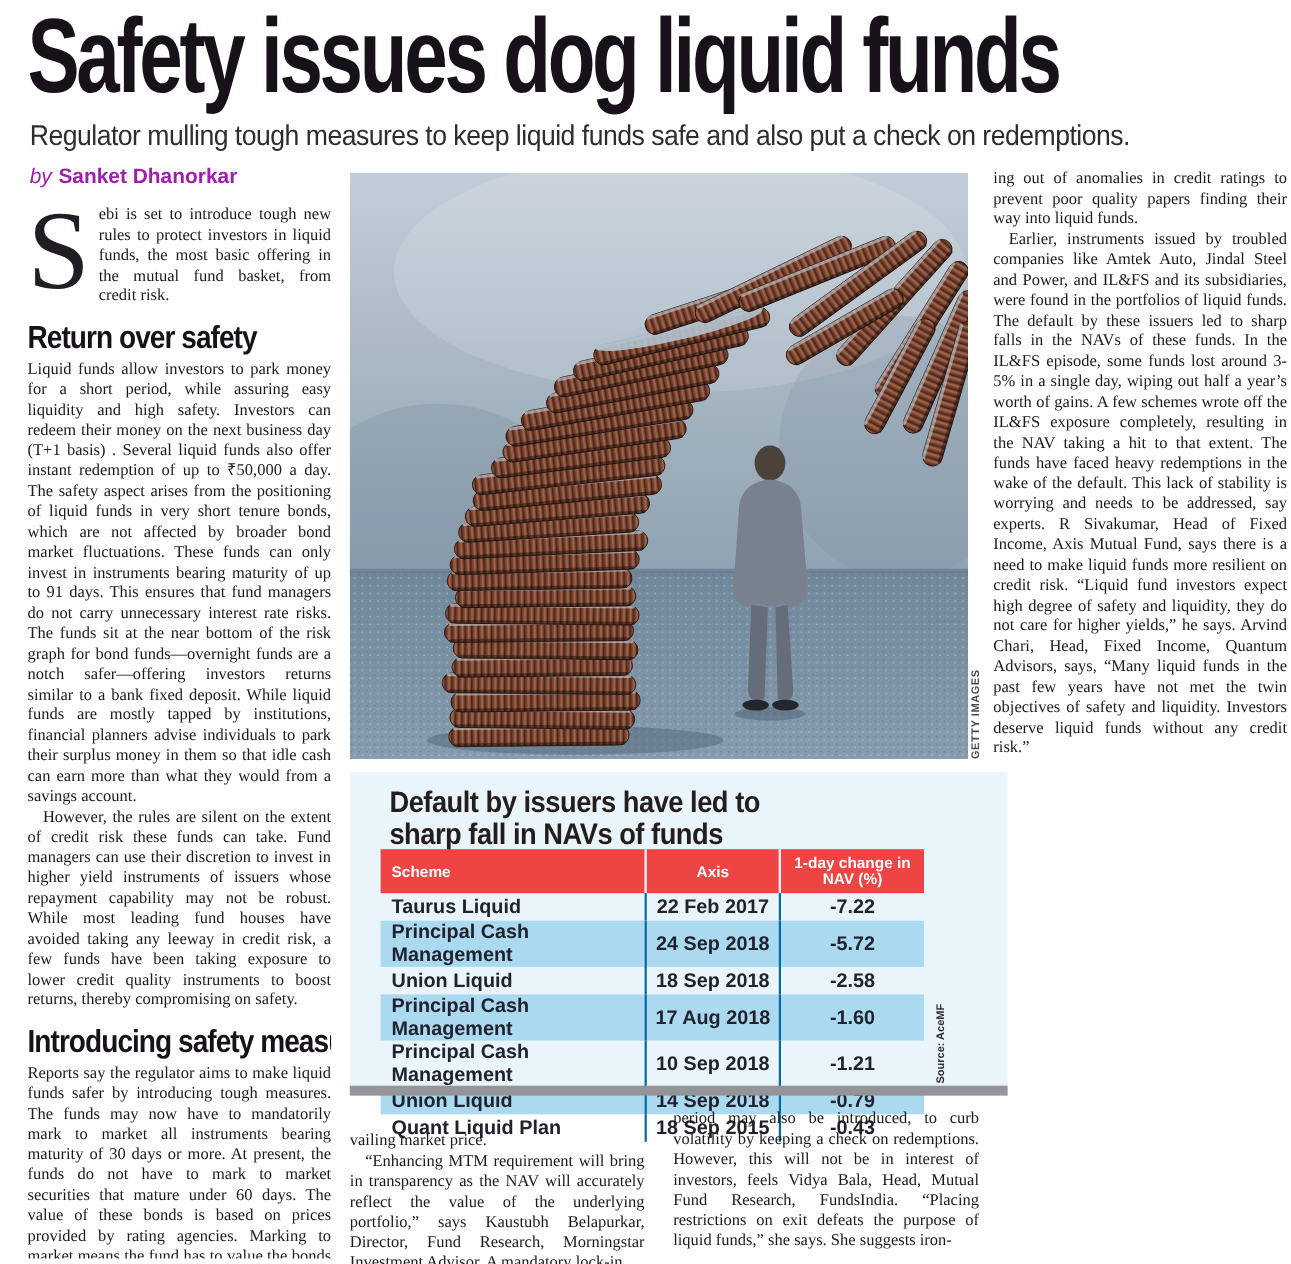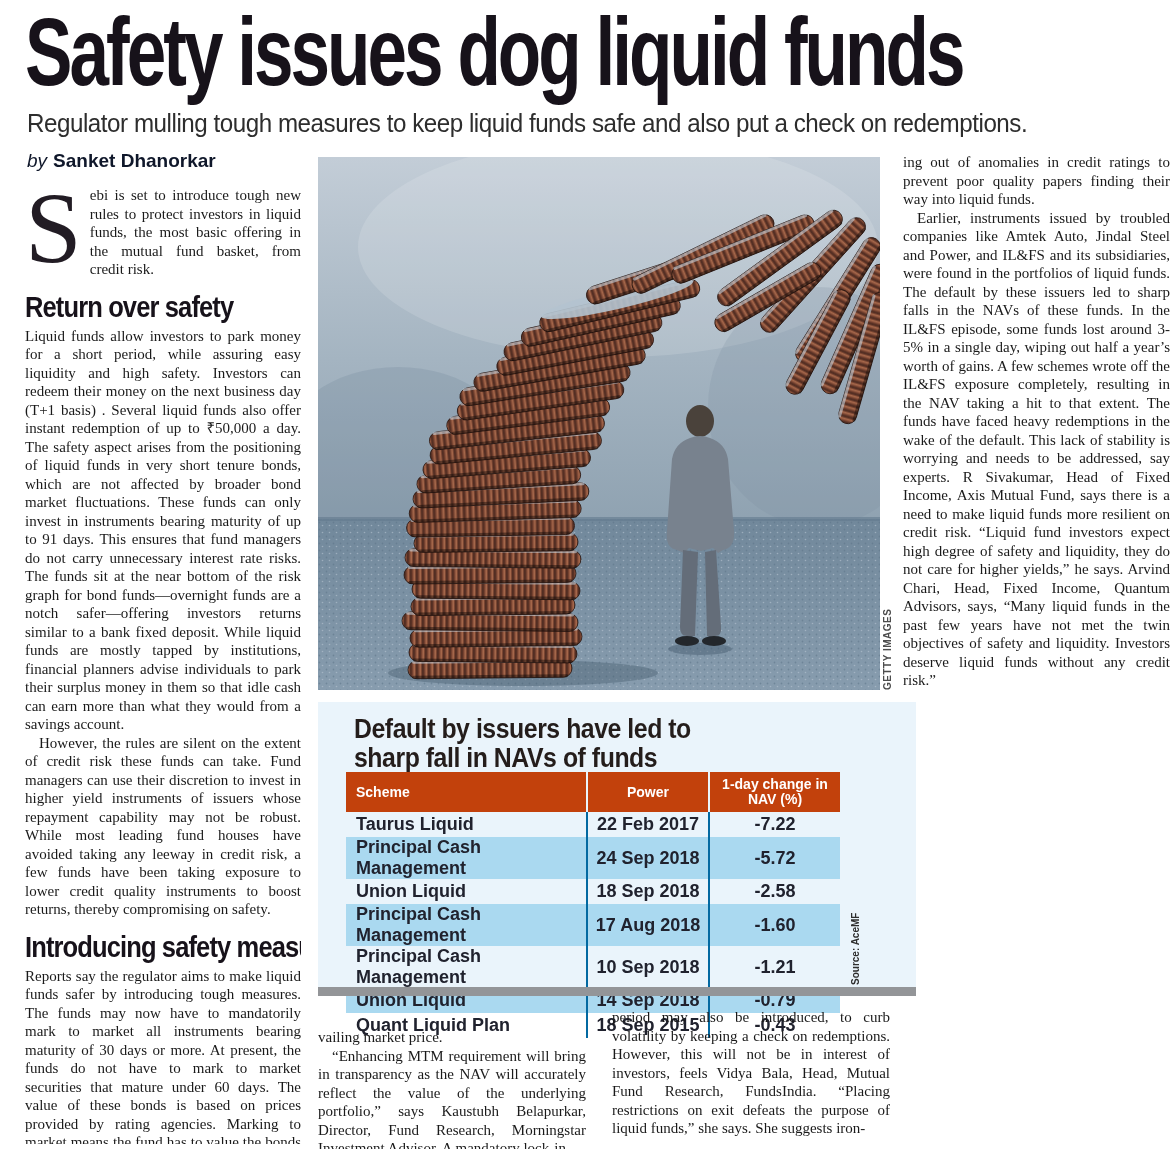--- a/index.html
+++ b/index.html
@@ -8,21 +8,21 @@
 
   
   .headline{position:absolute;left:25px;top:4px;white-space:nowrap;
             font-family:"Liberation Sans",sans-serif;font-weight:bold;
             font-size:96px;letter-spacing:-4px;color:#17121a;
             transform:scaleX(.74);transform-origin:left top;line-height:1.0;}
   .subtitle{position:absolute;left:27px;top:108px;white-space:nowrap;
             font-family:"Liberation Sans",sans-serif;font-size:26px;color:#2d2d2d;
             transform:scaleX(.93);transform-origin:left top;letter-spacing:-0.5px;}
   .byline{position:absolute;left:27px;top:150px;font-family:"Liberation Sans",sans-serif;
-          font-size:19px;color:#0f172a;}
+          font-size:19px;color:#a21caf;}
   .byline .by{font-style:italic;font-weight:normal;margin-right:6px;}
   .byline .author{font-weight:bold;}
 
   
   .col{position:absolute;text-align:justify;font-size:15px;line-height:18.5px;overflow:hidden;}
   .col p{margin:0;}
   .col p + p{text-indent:14px;}
   #left-col{left:25px;top:186px;width:276px;height:958px;}
   #right-col{left:903px;top:153px;width:267px;height:800px;}
   #bottom-mid{left:318px;top:1008px;width:268px;height:138px;margin-top:20px;}
@@ -44,21 +44,21 @@
   #source{left:850px;top:893px;height:92px;font-size:10px;color:#2e2e2e;}
 
   
   #panel{position:absolute;left:318px;top:702px;width:570px;height:294px;background:#eaf4fb;padding-left:28px;}
   .panel-title{position:absolute;left:36px;top:13px;font-family:"Liberation Sans",sans-serif;
                font-weight:bold;font-size:27px;line-height:29px;color:#241d1b;letter-spacing:-0.5px;
                transform:scaleX(.92);transform-origin:left top;white-space:nowrap;}
   #nav-table{position:absolute;left:28px;top:70px;border-collapse:separate;border-spacing:0;
              table-layout:fixed;width:494px;font-family:"Liberation Sans",sans-serif;}
   #nav-table col.c1{width:240px;} #nav-table col.c2{width:122px;} #nav-table col.c3{width:132px;}
-  #nav-table th{background:#c2410c;color:#fff;font-size:14px;line-height:15px;height:40px;
+  #nav-table th{background:#ef4444;color:#fff;font-size:14px;line-height:15px;height:40px;
                 font-weight:bold;vertical-align:middle;padding:0;}
   #nav-table th.scheme{text-align:left;padding-left:10px;}
   #nav-table th + th{border-left:2px solid #eaf4fb;}
   #nav-table td{font-size:18px;font-weight:bold;color:#20222e;height:25px;padding:0;
                 vertical-align:middle;}
   #nav-table td.scheme{text-align:left;padding-left:10px;}
   #nav-table td.date,#nav-table td.change,#nav-table th.date,#nav-table th.change{text-align:center;}
   #nav-table td + td{border-left:2px solid #0369a1;}
   #nav-table tr.alt td{background:#aad9f0;}
   .graybar{position:absolute;left:0;bottom:0;width:100%;height:9px;background:#939598;}
@@ -322,21 +322,21 @@
     </div>
     <table id="nav-table">
       <colgroup>
           <col class="c1">
           <col class="c2">
           <col class="c3">
         </colgroup>
       <thead>
         <tr>
           <th class="scheme">Scheme</th>
-          <th class="date">Power</th>
+          <th class="date">Axis</th>
           <th class="change">1-day change in NAV (%)</th>
         </tr>
       </thead>
       <tbody>
           <tr class="">
             <td class="scheme">Taurus Liquid</td>
             <td class="date">22 Feb 2017</td>
             <td class="change">-7.22</td>
           </tr>
           <tr class="alt">

